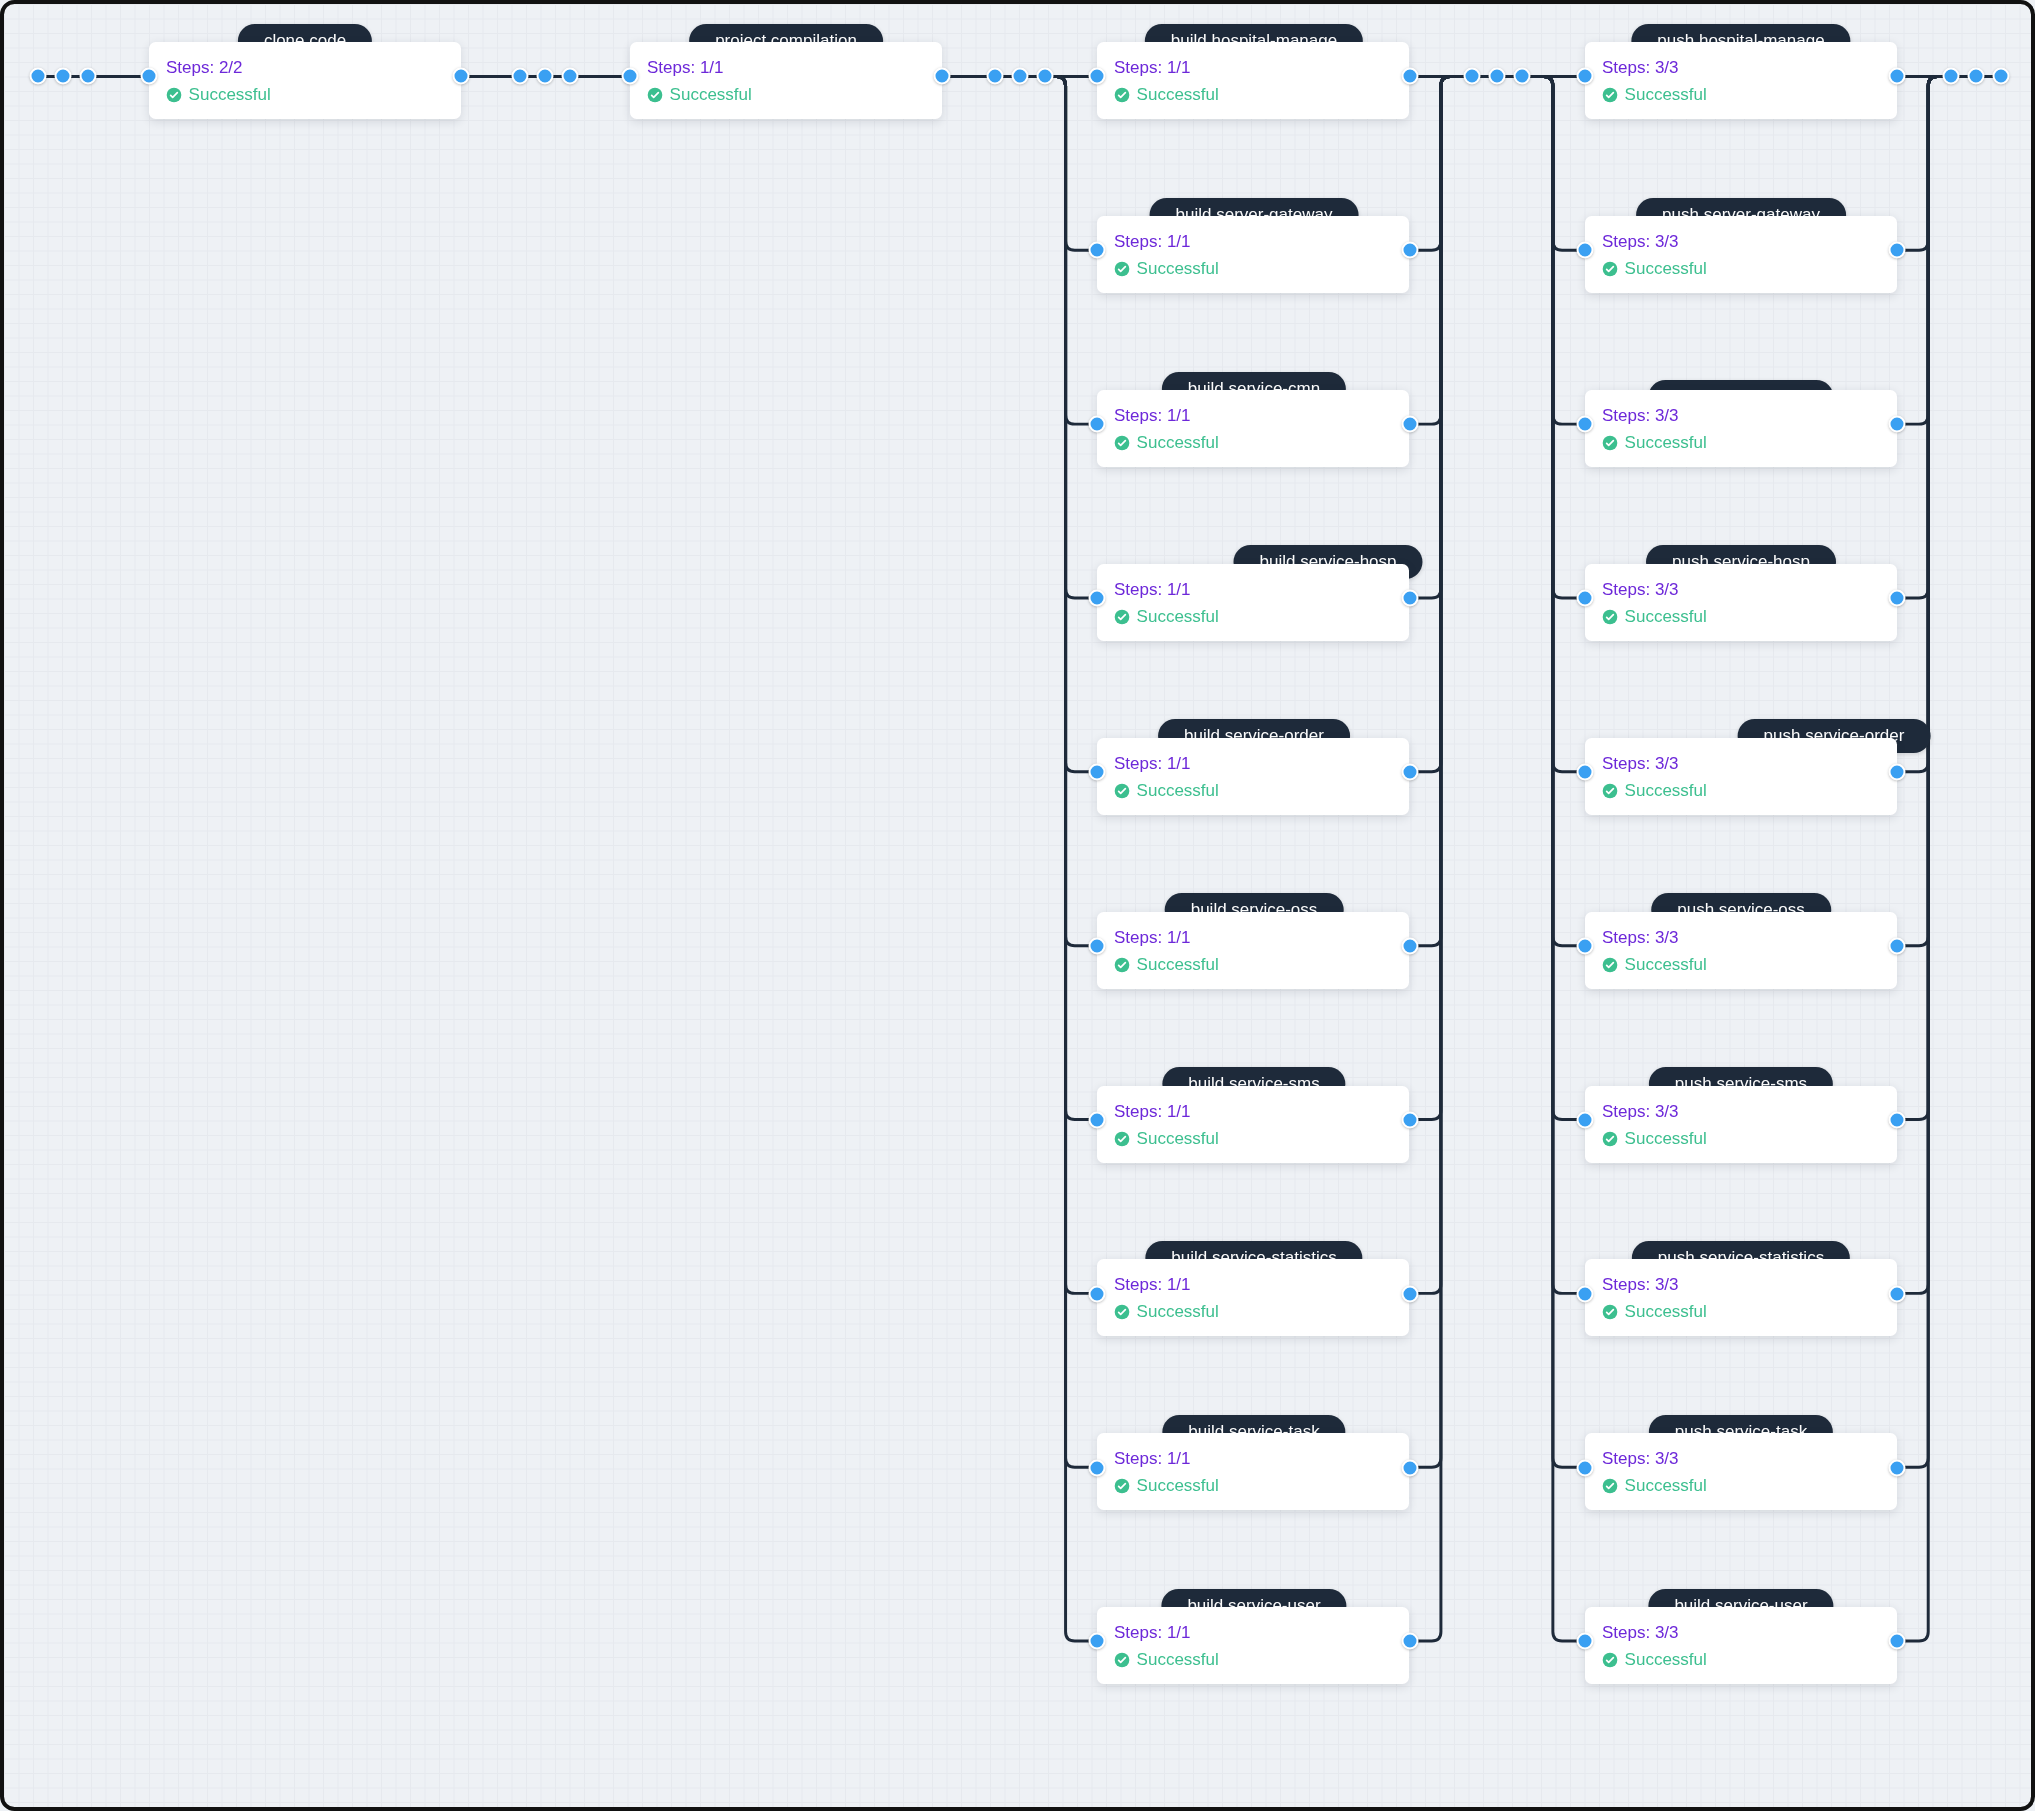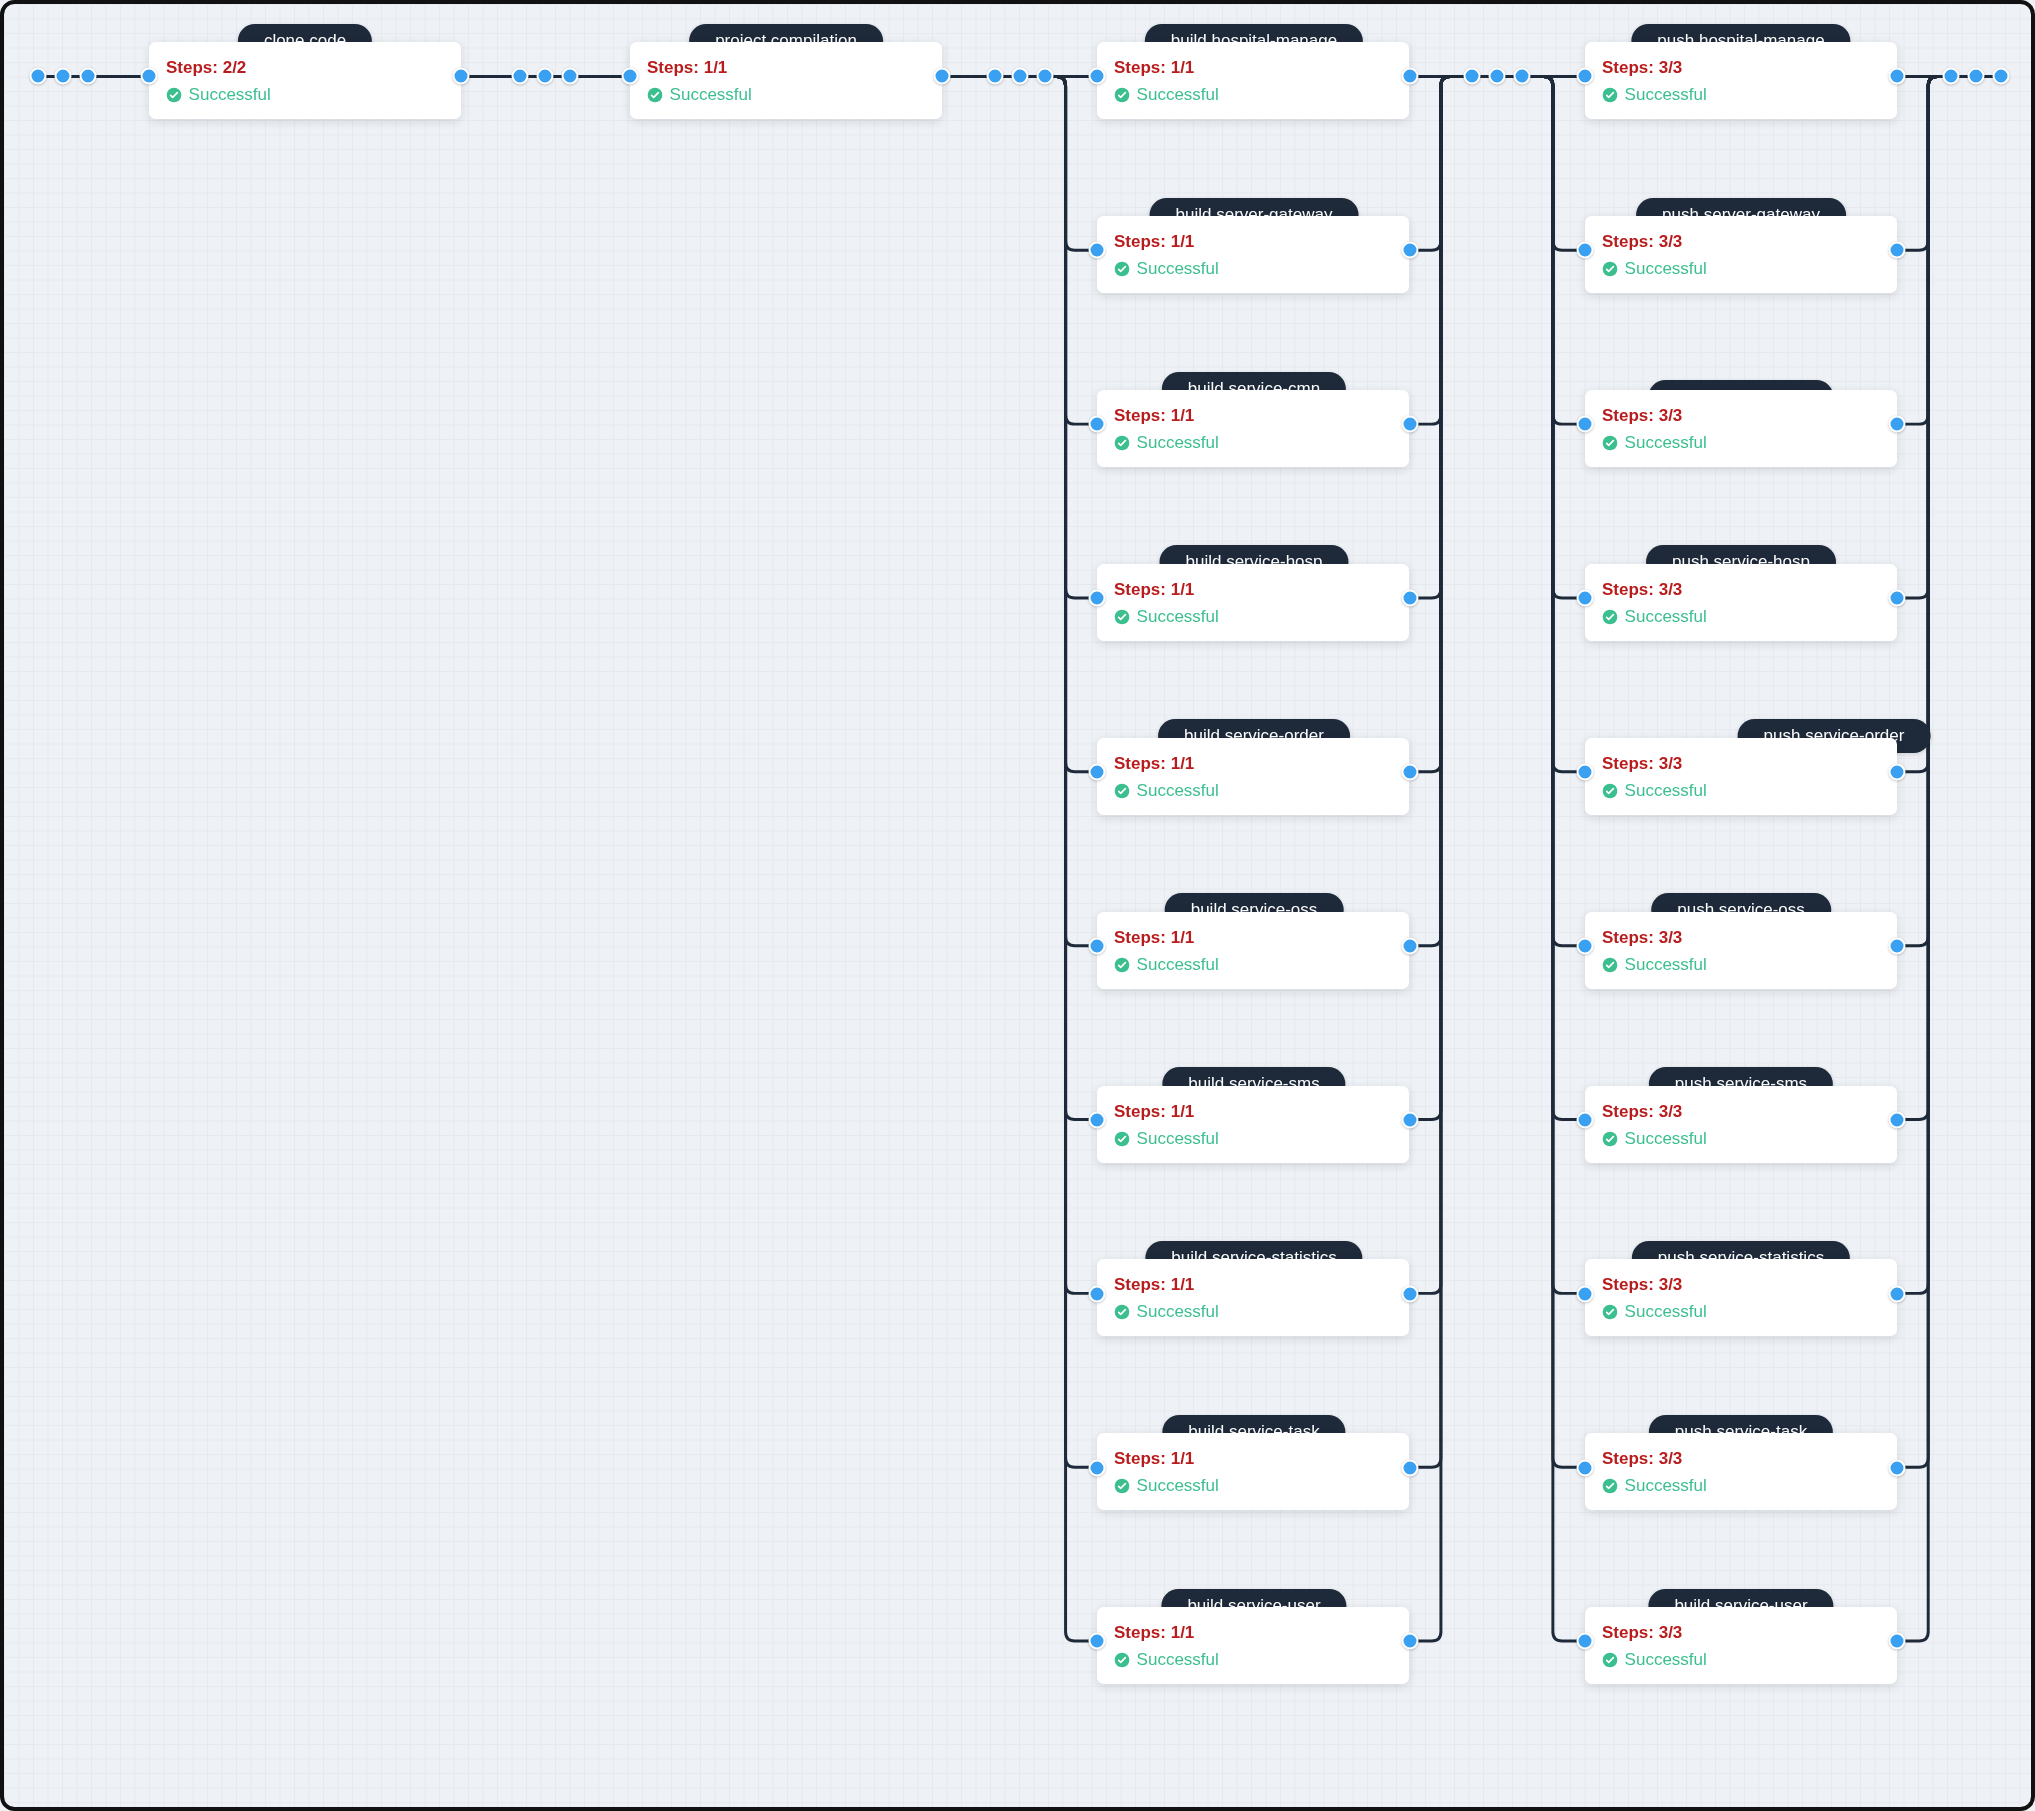--- a/index.html
+++ b/index.html
@@ -40,21 +40,21 @@
   }
   .card {
     position:absolute;
     width:312px;
     background:#fff;
     border-radius:6.6px;
     padding:16px 17px 14.5px 17px;
     box-shadow:0 2.6px 9.2px rgba(30,42,58,0.12);
     box-sizing:border-box;
   }
-  .card .steps { color:#b91c1c; font-size:17px; font-weight:700; margin-bottom:6.6px; }
+  .card .steps { color:#6d28d9; font-size:17px; font-weight:400; margin-bottom:6.6px; }
   .card .status { display:flex; align-items:center; gap:6.6px; }
   .card .status-text { color:#3cbf8f; font-size:17px; }
   .check-ico { width:16px; height:16px; flex:0 0 16px; }
 
   .port {
     position:absolute;
     width:13px; height:13px; border-radius:50%;
     background:#3aa0f2;
     border:2px solid #fff;
     box-shadow:0 0.7px 2.6px rgba(0,0,0,0.25);
@@ -190,21 +190,21 @@
         <div class="status">
           <svg class="check-ico" viewBox="0 0 24 24">
     <circle cx="12" cy="12" r="11" fill="#3cbf8f"></circle>
     <path d="M7 12.5 l3 3 l7 -7" stroke="#fff" stroke-width="2.6" fill="none" stroke-linecap="round" stroke-linejoin="round"></path>
   </svg>
           <span class="status-text">Successful</span>
         </div>
       </div>
       <div class="port" style="left: 1093px; top: 420px;"></div>
       <div class="port" style="left: 1406px; top: 420px;"></div>
-      <div class="stage-label" style="left: 1250px; top: 541px;">build service-hosp</div>
+      <div class="stage-label" style="left: 1324px; top: 541px;">build service-hosp</div>
       <div class="card" style="left: 1093px; top: 560px;">
         <div class="steps">Steps: 1/1</div>
         <div class="status">
           <svg class="check-ico" viewBox="0 0 24 24">
     <circle cx="12" cy="12" r="11" fill="#3cbf8f"></circle>
     <path d="M7 12.5 l3 3 l7 -7" stroke="#fff" stroke-width="2.6" fill="none" stroke-linecap="round" stroke-linejoin="round"></path>
   </svg>
           <span class="status-text">Successful</span>
         </div>
       </div>

